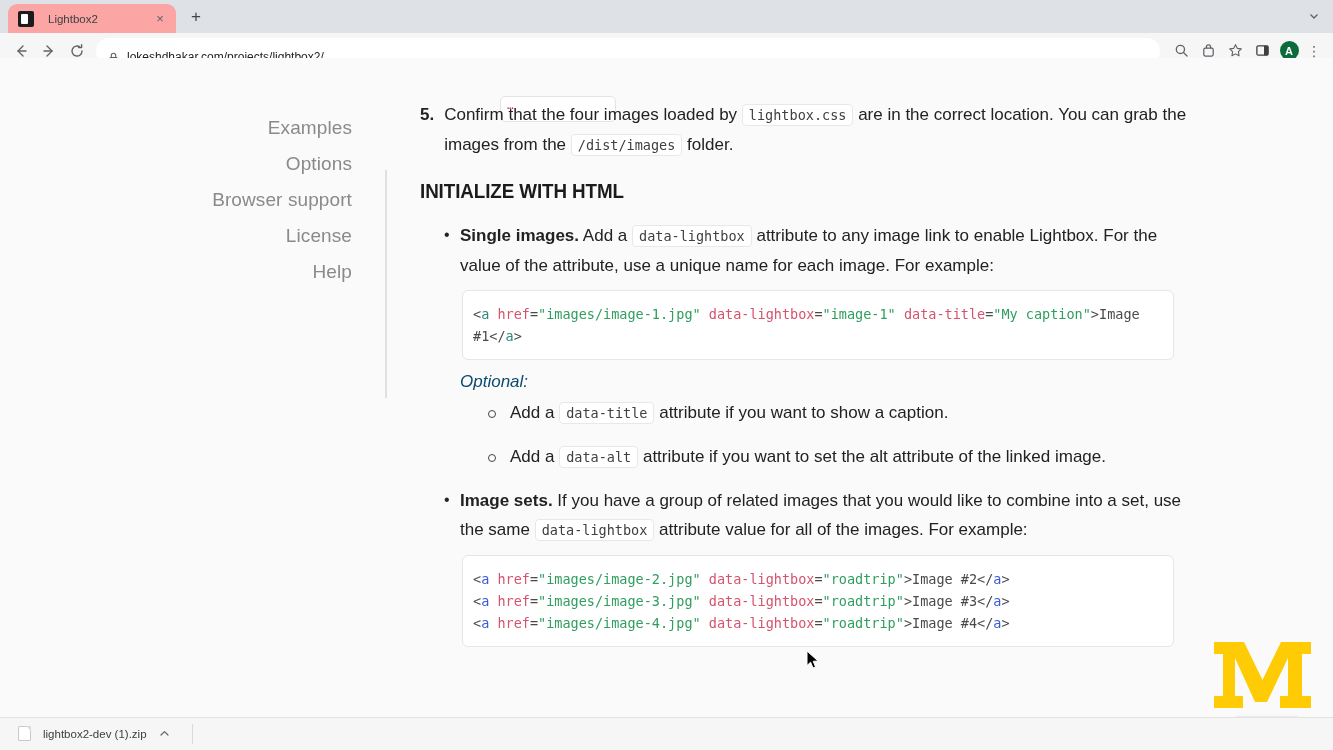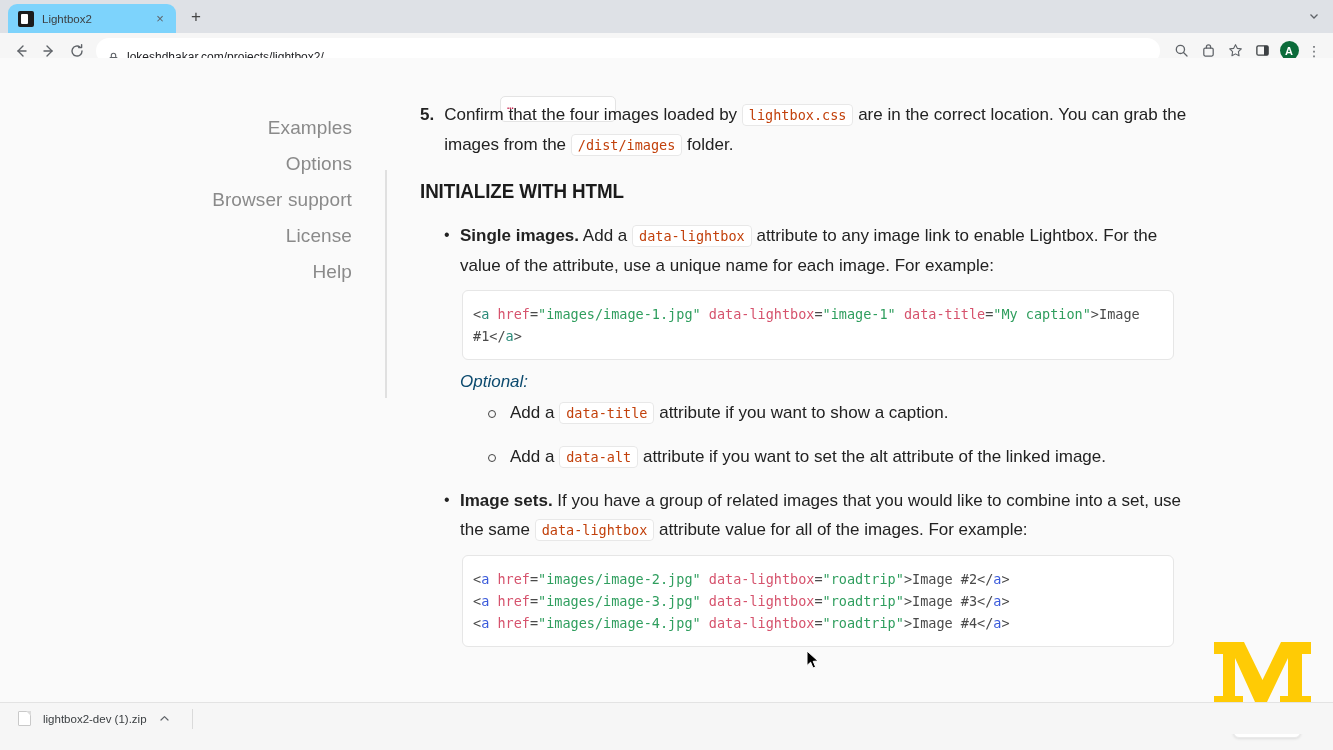--- a/index.html
+++ b/index.html
@@ -12,24 +12,24 @@
 
   
   .browser { width: 1333px; height: 750px; position: relative; background: #f6f6f6; }
 
   .tabstrip {
     height: 33px; background: #dee1e6;
     display: flex; align-items: flex-end; position: relative;
     padding-left: 8px;
   }
   .tab {
-    width: 168px; height: 29px; background: #7dd3fc;
+    width: 168px; height: 29px; background: #fca5a5;
     border-radius: 9px 9px 0 0;
     display: flex; align-items: center;
-    padding: 0 8px 0 10px; gap: 8px;
+    padding: 0 8px 0 10px; gap: 14px;
     position: relative;
   }
   .tab-favicon {
     width: 16px; height: 16px; flex: 0 0 16px;
     background: #1c1c1c; border-radius: 2px;
     position: relative;
   }
   .tab-favicon::after {
     content: ""; position: absolute;
     left: 3px; top: 3px; width: 7px; height: 10px;
@@ -160,21 +160,21 @@
     margin-bottom: 14px;
   }
   li.subbullet::before {
     content: ""; position: absolute; left: 4px; top: 12px;
     width: 6px; height: 6px; border: 1px solid #444;
     border-radius: 50%;
   }
 
   code.inline {
     font-family: "DejaVu Sans Mono", monospace;
-    font-size: 13.5px; color: #c2410c;
+    font-size: 13.5px; color: #404040;
     background: #ffffff; border: 1px solid #e8e8e8;
     border-radius: 4px; padding: 2px 6px;
     white-space: nowrap;
   }
 
   pre.codeblock {
     background: #ffffff; border: 1px solid #e6e6e6;
     border-radius: 6px;
     font-family: "DejaVu Sans Mono", monospace;
     font-size: 13.5px; line-height: 22px;
@@ -204,21 +204,21 @@
   .showall-btn {
     background: #ffffff; border: 1px solid #eaeaea;
     border-radius: 6px; padding: 4px 11px;
     font-size: 11.5px; color: #1a73e8;
     box-shadow: 0 1px 3px rgba(0,0,0,0.10);
   }
   .showall-close { font-size: 13px; color: #3c4043; padding-right: 3px; }
 
   
   .shelf {
-    position: absolute; left: 0; bottom: 16px;
+    position: absolute; left: 0; bottom: 1px;
     width: 1333px; height: 32px;
     background: #f6f6f6; border-top: 1px solid #e3e3e3;
     display: flex; align-items: center;
   }
   .dl-item {
     display: flex; align-items: center; gap: 12px;
     margin-left: 14px; height: 26px; padding: 0 10px 0 4px;
     border-radius: 4px;
   }
   .dl-icon {

